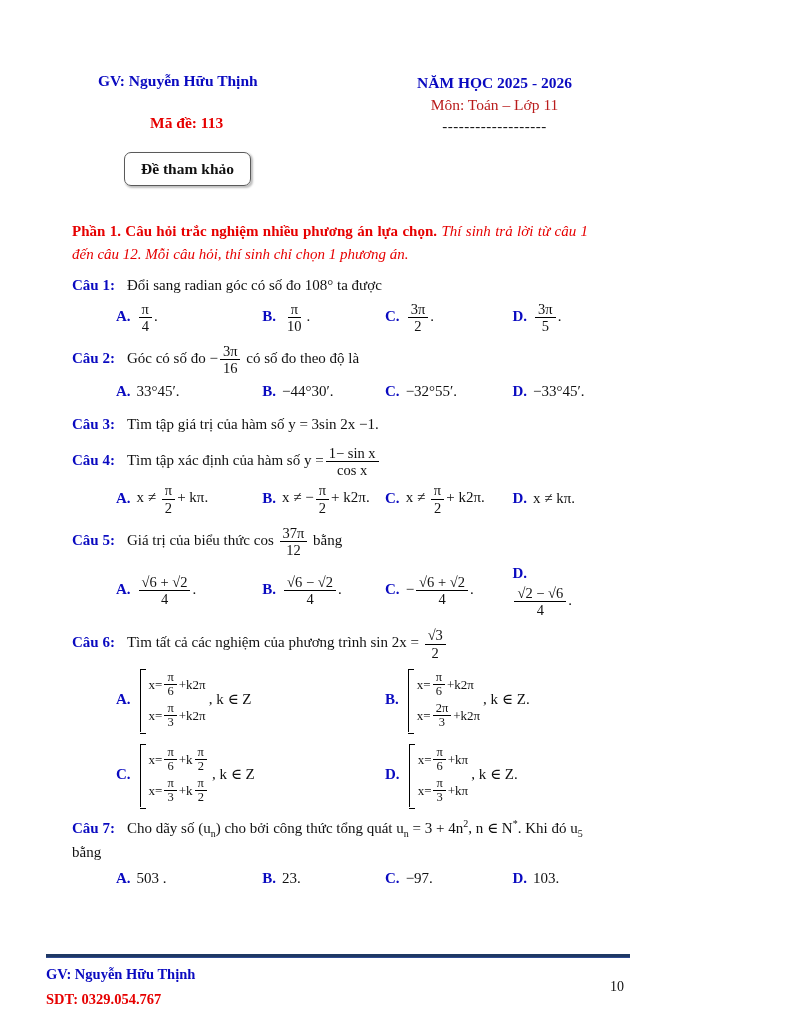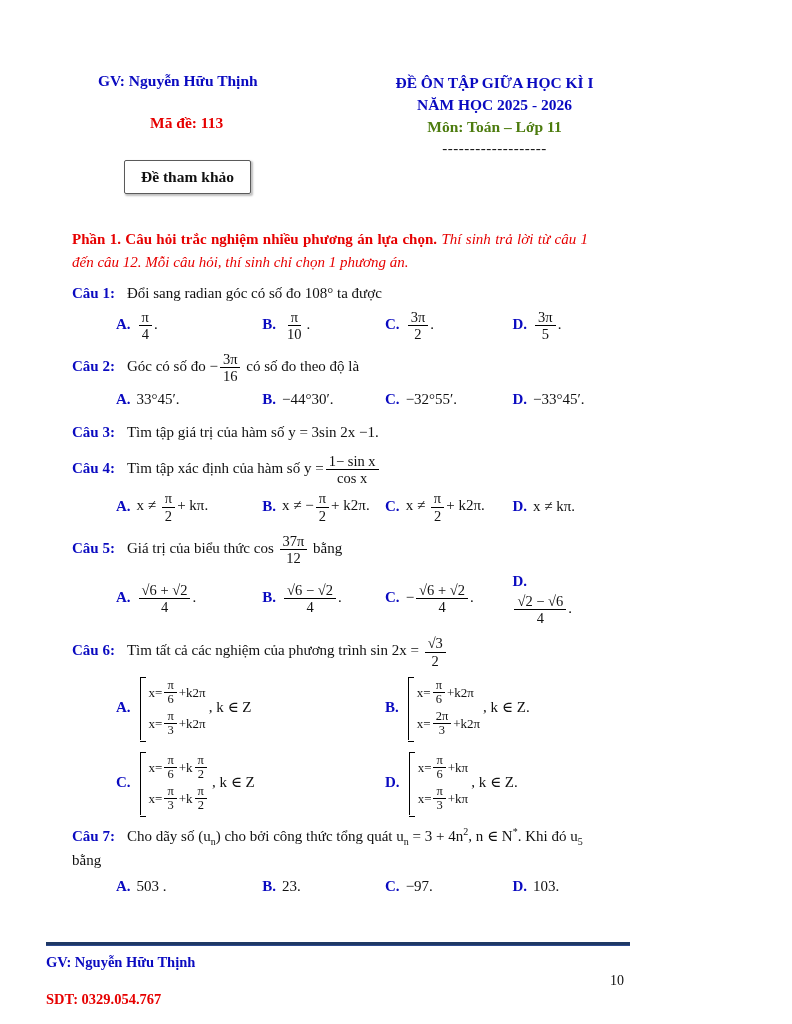--- a/index.html
+++ b/index.html
@@ -9,27 +9,27 @@
     background: #ffffff; color: #111;
     font-family: "Liberation Serif", "DejaVu Serif", serif;
     font-size: 15px;
   }
   
   .header { display: flex; padding: 72px 70px 0 98px; }
   .h-left { flex: 0 0 285px; }
   .teacher-name { color: #0a0ac0; font-weight: bold; font-size: 15.5px; }
   .exam-code { color: #e60000; font-weight: bold; font-size: 15.5px; margin: 24px 0 0 52px; }
   .ref-box {
-    display: inline-block; margin: 28px 0 0 26px; border: 1px solid #5a5a5a; border-radius: 2px;
+    display: inline-block; margin: 20px 0 0 26px; border: 1px solid #5a5a5a; border-radius: 7px;
     padding: 7px 16px; font-weight: bold; font-size: 15.5px; color: #111;
     box-shadow: 1.5px 1.5px 2px rgba(0,0,0,0.25);
   }
   .h-right { flex: 1; text-align: center; line-height: 1.42; }
   .exam-title { color: #0a0ac0; font-weight: bold; font-size: 15.5px; }
-  .subject { color: #4d7c0f; font-weight: bold; font-size: 15.5px; }
+  .subject { color: #b91c1c; font-weight: normal; font-size: 15.5px; }
   .duration { color: #111; }
   .separator { color: #111; letter-spacing: 0.5px; }
   
   .content { padding: 28px 88px 0 72px; }
   .part-heading { margin: 6px 0 2px; color: #e60000; line-height: 1.5; text-align: justify; }
   .ph-lead { font-weight: bold; }
   .ph-inst { font-style: italic; }
   .question { margin-top: 9px; }
   .q-line { margin: 8px 0 4px; line-height: 1.5; }
   .q-label { color: #0a0ac0; font-weight: bold; margin-right: 12px; }
@@ -52,38 +52,37 @@
   .cases::after  { content: ""; position: absolute; left: 0; top: 0; width: 6px; height: 100%;
                    border-top: 1.5px solid #000; border-bottom: 1.5px solid #000; }
   .case-line { display: flex; align-items: center; font-size: 13px; white-space: nowrap; }
   sub { font-size: 10px; }
   sup { font-size: 10px; }
   
   .footer { position: absolute; left: 46px; right: 46px; bottom: 16px; }
   .f-rule { height: 2px; border-top: 3px solid #1f3864; border-bottom: 1px solid #2e4a8f; }
   .f-row { display: flex; justify-content: space-between; align-items: center; margin-top: 8px; }
   .f-teacher { color: #0a0ac0; font-weight: bold; font-size: 14.5px; }
-  .f-phone { color: #e60000; font-weight: bold; font-size: 14.5px; margin-top: 20px; }
+  .f-phone { color: #e60000; font-weight: bold; font-size: 14.5px; margin-top: 8px; }
   .f-page { color: #111; font-size: 14px; padding-right: 6px; }
 </style>
 </head>
 <body>
 
 <div class="page">
 
   <div class="header">
     <div class="h-left">
       <div class="teacher-name">GV: Nguyễn Hữu Thịnh</div>
       <div class="exam-code">Mã đề: 113</div>
       <div class="ref-box">
         <span>Đề tham khảo</span>
       </div>
     </div>
     <div class="h-right">
-      <div class="exam-title">ĐỀ ÔN TẬP GIỮA HỌC KÌ I</div>
       <div class="exam-title">NĂM HỌC 2025 - 2026</div>
       <div class="subject">Môn: Toán – Lớp 11</div>
       <div class="separator">-------------------</div>
     </div>
   </div>
 
   <div class="content">
 
     <p class="part-heading"><span class="ph-lead">Phần 1. Câu hỏi trắc nghiệm nhiều phương án lựa chọn.</span> <span class="ph-inst">Thí sinh trả lời từ câu 1 đến câu 12. Mỗi câu hỏi, thí sinh chỉ chọn 1 phương án.</span></p>
 

